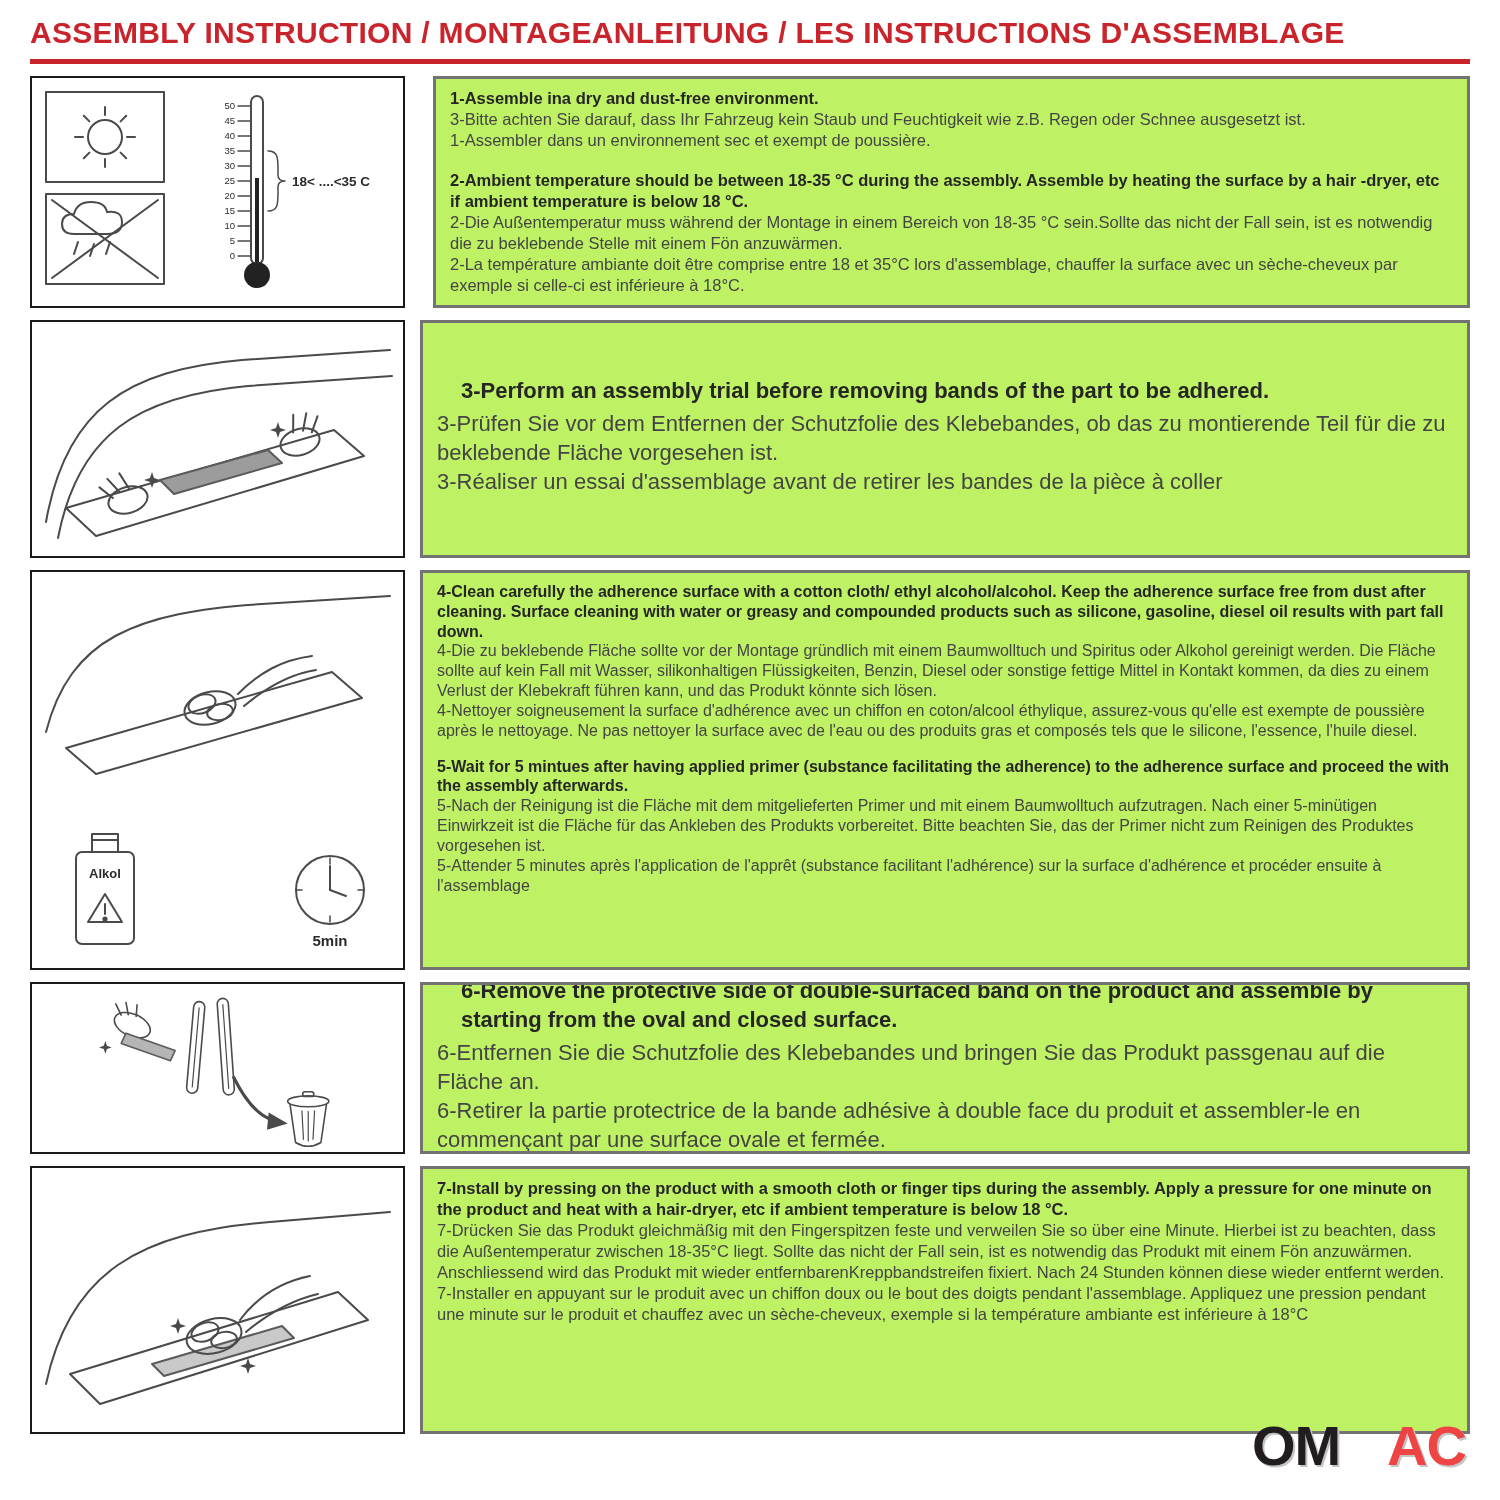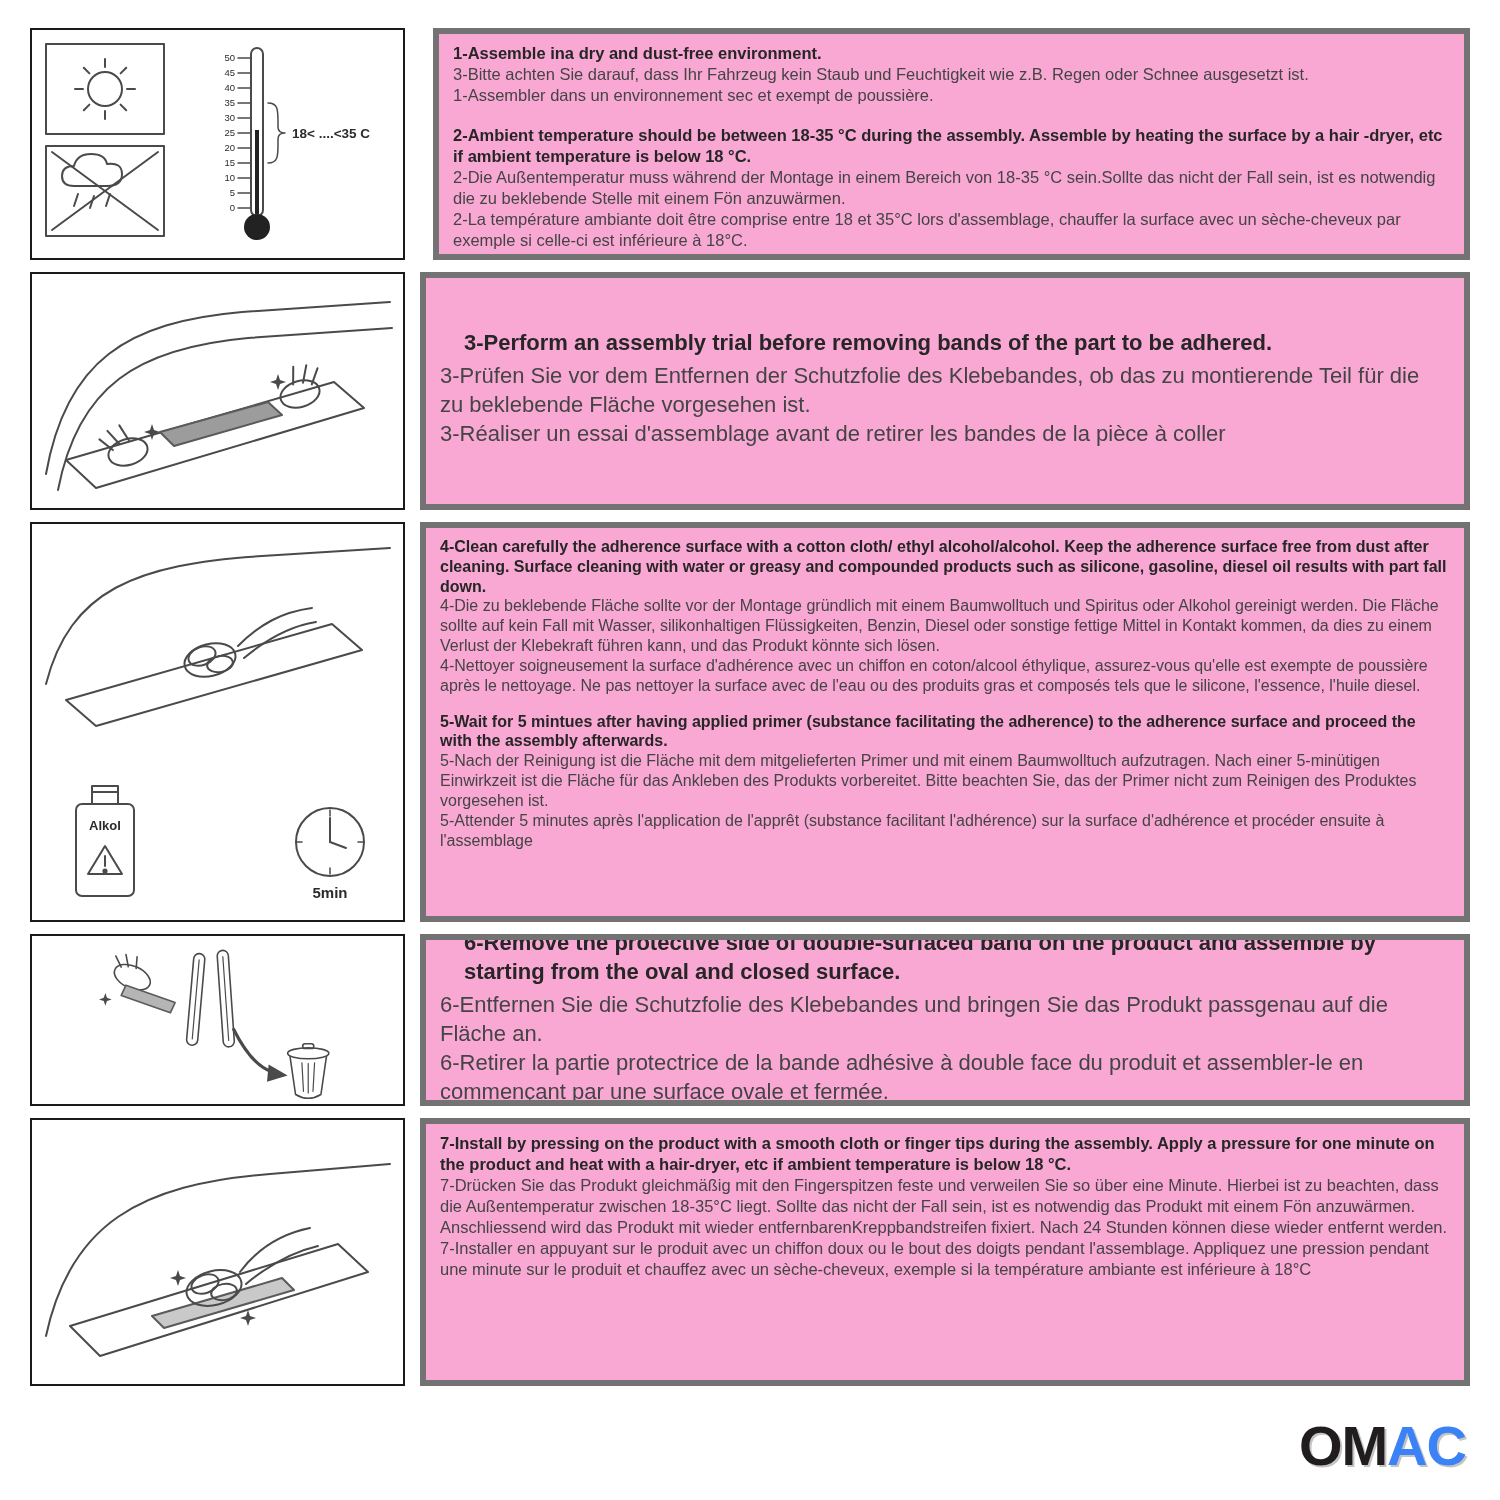--- a/index.html
+++ b/index.html
@@ -27,22 +27,22 @@
   .illus {
     flex:none; width:375px;
     border:2px solid #1a1a1a;
     background:#fff;
     display:flex; align-items:center; justify-content:center;
     overflow:hidden;
   }
   .illus svg { width:100%; height:100%; display:block; }
   .textbox {
     flex:1;
-    border:6px solid #737373;
-    background:#f9a8d4;
+    border:3px solid #737373;
+    background:#bef264;
     padding:9px 16px 15px 14px;
     color:#444;
     font-size:16.5px;
     line-height:1.27;
     overflow:hidden;
   }
   .textbox p { margin:0; }
   .textbox p.b { font-weight:700; color:#262626; }
   .textbox p.mt { margin-top:19px; }
   .row-1 { height:232px;gap:28px; }
@@ -59,32 +59,36 @@
   .row-3 .textbox p.mt { margin-top:16px; }
 
   
   .logo {
     position:absolute; right:34px; bottom:26px;
     font-size:56px; font-weight:800; letter-spacing:-1px;
     text-shadow:2px 2px 0 #c4c4c4;
     line-height:1;
   }
   .logo .lg-black { color:#211d1e; }
-  .logo .lg-red   { color:#3b82f6; }
+  .logo .lg-red   { color:#ef4444;padding-left:47px; }
 
   
   .line { fill:none; stroke:#4a4a4a; stroke-width:2; stroke-linecap:round; stroke-linejoin:round; }
   .thin { stroke-width:1.5; }
   text.svg-label { font-family:"Liberation Sans", sans-serif; fill:#2b2b2b; }
 </style>
 </head>
 <body>
 
 <div class="page">
 
+  <div class="hdr">
+    <h1>ASSEMBLY INSTRUCTION / MONTAGEANLEITUNG / LES INSTRUCTIONS D'ASSEMBLAGE</h1>
+    <div class="title-rule"></div>
+  </div>
 
   <section class="row row-1">
     <div class="illus">
       <svg viewBox="0 0 371 228">
         <g class="line">
           <rect x="14" y="14" width="118" height="90"></rect>
           <g>
             <circle cx="73" cy="59" r="17"></circle>
             <line x1="95" y1="59" x2="103" y2="59"></line>
               <line x1="88.6" y1="74.6" x2="94.2" y2="80.2"></line>

